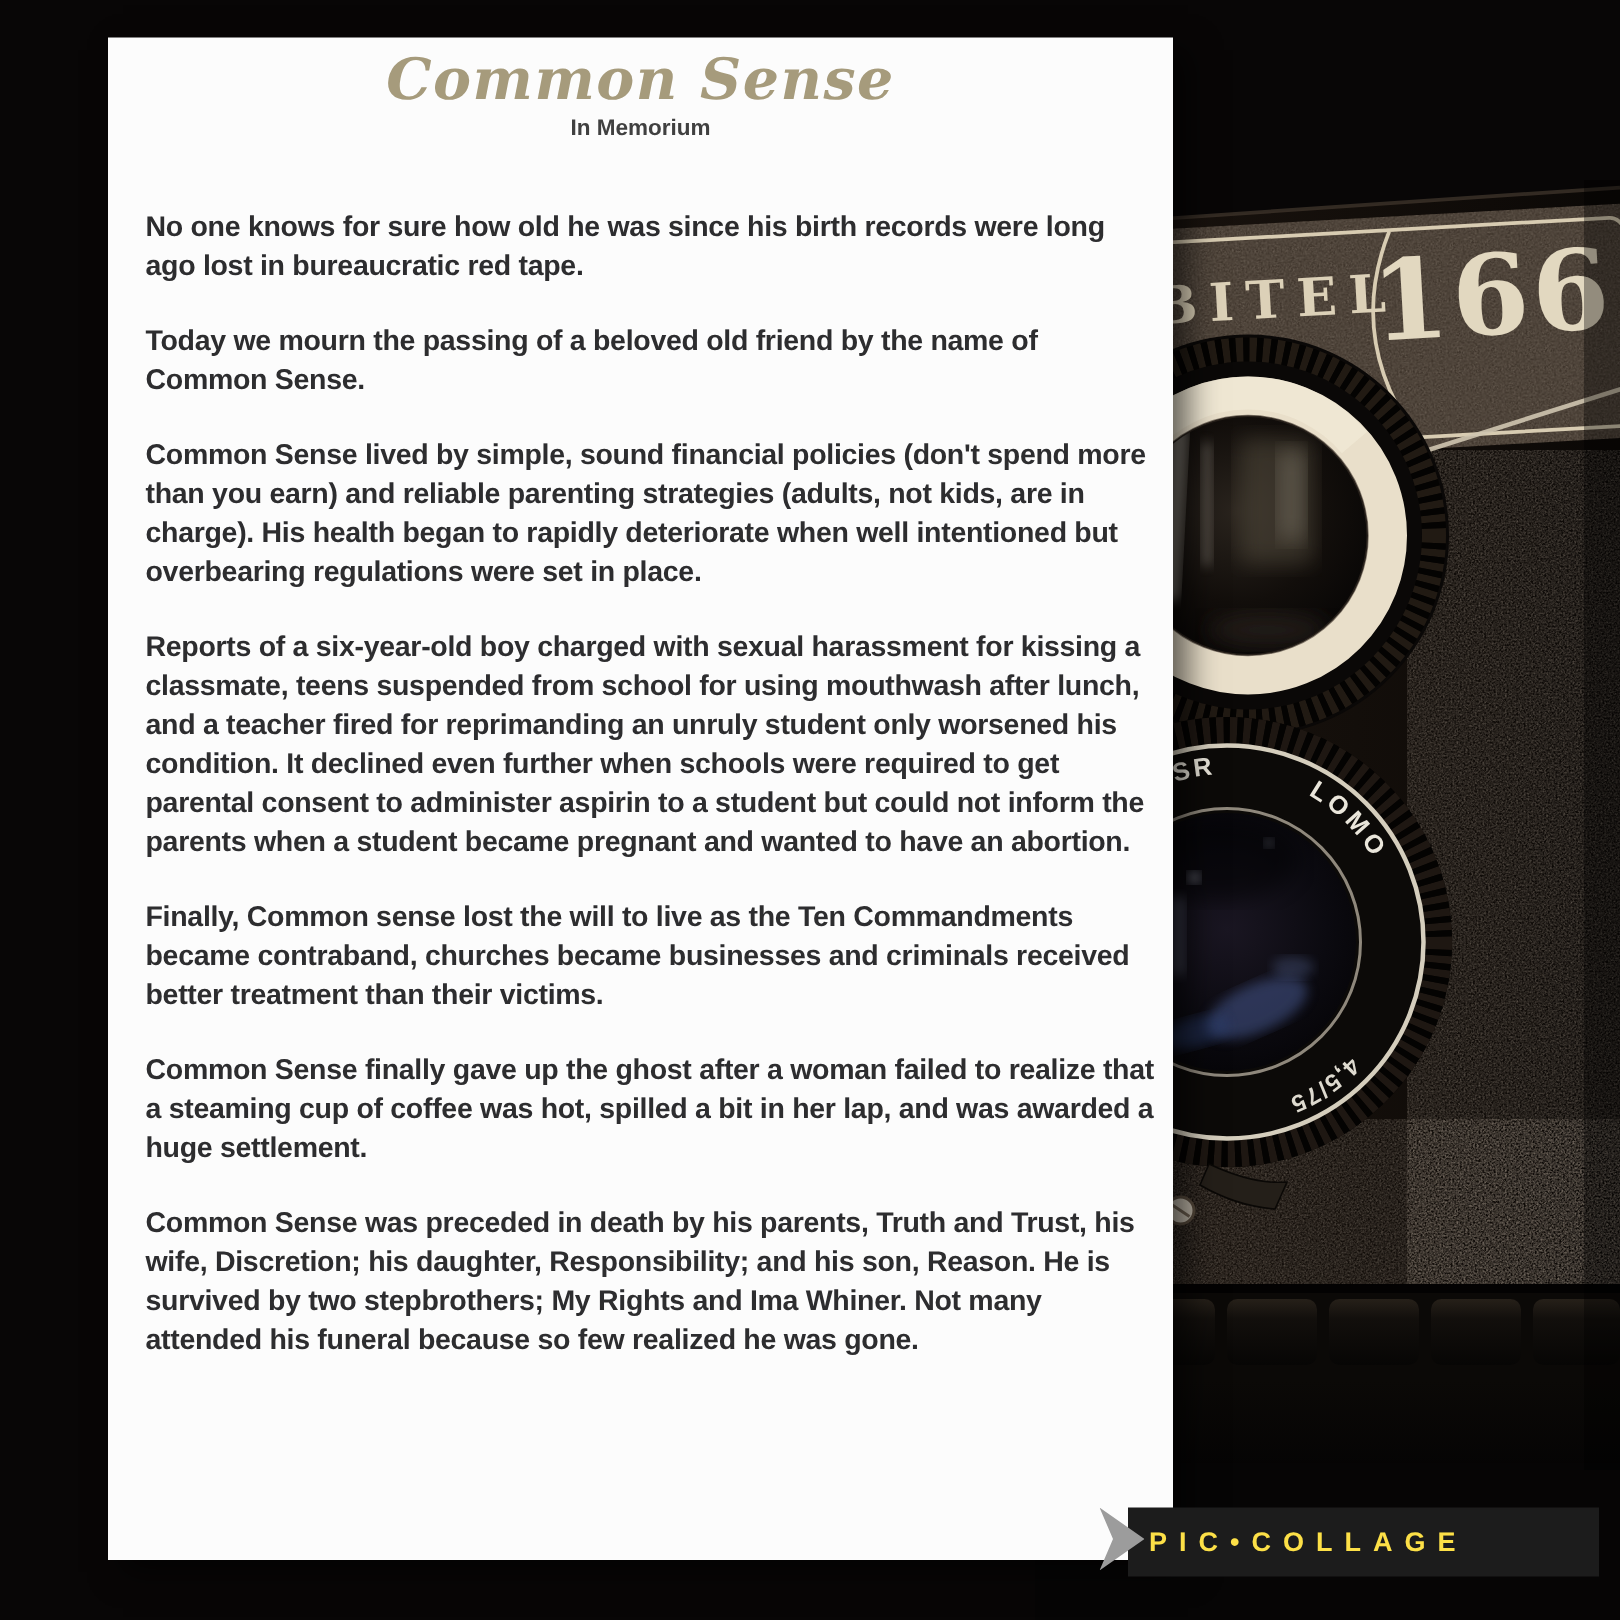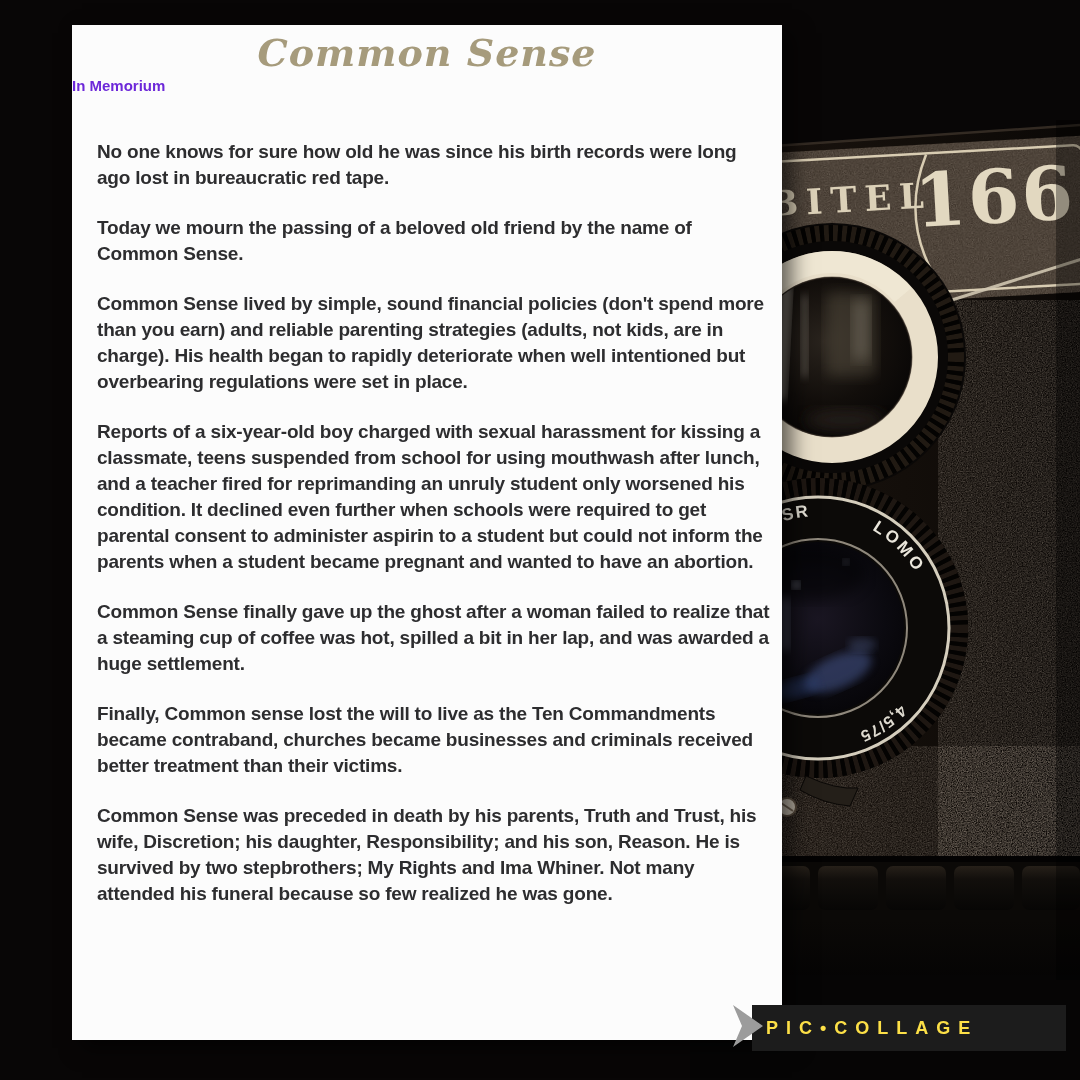--- a/index.html
+++ b/index.html
@@ -6,22 +6,22 @@
   .stage{position:relative;width:1080px;height:1080px;background:#080606;overflow:hidden;
          font-family:"Liberation Sans",sans-serif;}
   
   .camera{position:absolute;left:0;top:0;z-index:0;}
   
   .paper{position:absolute;left:40px;top:25px;width:710px;height:1015px;background:#fcfcfc;
          z-index:2;box-shadow:10px 8px 20px rgba(0,0,0,.6);overflow:hidden;margin-left:32px;}
   .doc-title{margin-top:6px;text-align:center;font-family:"DejaVu Serif",serif;
          font-style:italic;font-weight:bold;font-size:38px;line-height:44px;
          color:#a69b7c;letter-spacing:1px;}
-  .doc-subtitle{font-weight:bold;font-size:15px;line-height:18px;
-         color:#6d28d9;margin-top:2px;}
+  .doc-subtitle{text-align:center;font-weight:bold;font-size:15px;line-height:18px;
+         color:#404040;margin-top:2px;}
   .doc-body{margin:44px 12px 0 25px;font-weight:bold;font-size:19px;line-height:26px;
          color:#2d2d2f;letter-spacing:-0.2px;}
   .doc-body p{margin:0 0 24px 0;}
   .doc-body p.gap-extra{margin-top:21px;}
   
   .watermark-bar{position:absolute;left:752px;top:1005px;width:314px;height:46px;
          background:#1c1c1c;z-index:3;display:flex;align-items:center;}
   .watermark-label{color:#fde047;font-weight:bold;font-size:18px;letter-spacing:8px;
          padding-left:14px;white-space:nowrap;}
   .watermark-chevron{position:absolute;left:733px;top:1005px;width:30px;height:42px;
@@ -162,22 +162,22 @@
   </svg>
 
   <div class="paper">
     <div class="doc-title">Common Sense</div>
     <div class="doc-subtitle">In Memorium</div>
     <div class="doc-body">
       <p>No one knows for sure how old he was since his birth records were long ago lost in bureaucratic red tape.</p>
       <p>Today we mourn the passing of a beloved old friend by the name of Common Sense.</p>
       <p>Common Sense lived by simple, sound financial policies (don't spend more than you earn) and reliable parenting strategies (adults, not kids, are in charge). His health began to rapidly deteriorate when well intentioned but overbearing regulations were set in place.</p>
       <p>Reports of a six-year-old boy charged with sexual harassment for kissing a classmate, teens suspended from school for using mouthwash after lunch, and a teacher fired for reprimanding an unruly student only worsened his condition. It declined even further when schools were required to get parental consent to administer aspirin to a student but could not inform the parents when a student became pregnant and wanted to have an abortion.</p>
+      <p>Finally, Common sense lost the will to live as the Ten Commandments became contraband, churches became businesses and criminals received better treatment than their victims.</p>
       <p>Common Sense finally gave up the ghost after a woman failed to realize that a steaming cup of coffee was hot, spilled a bit in her lap, and was awarded a huge settlement.</p>
-      <p>Finally, Common sense lost the will to live as the Ten Commandments became contraband, churches became businesses and criminals received better treatment than their victims.</p>
       <p>Common Sense was preceded in death by his parents, Truth and Trust, his wife, Discretion; his daughter, Responsibility; and his son, Reason. He is survived by two stepbrothers; My Rights and Ima Whiner. Not many attended his funeral because so few realized he was gone.</p>
     </div>
   </div>
 
   <div class="watermark-bar">
     <span class="watermark-label">PIC•COLLAGE</span>
   </div>
   <div class="watermark-chevron"></div>
 
 </div>

